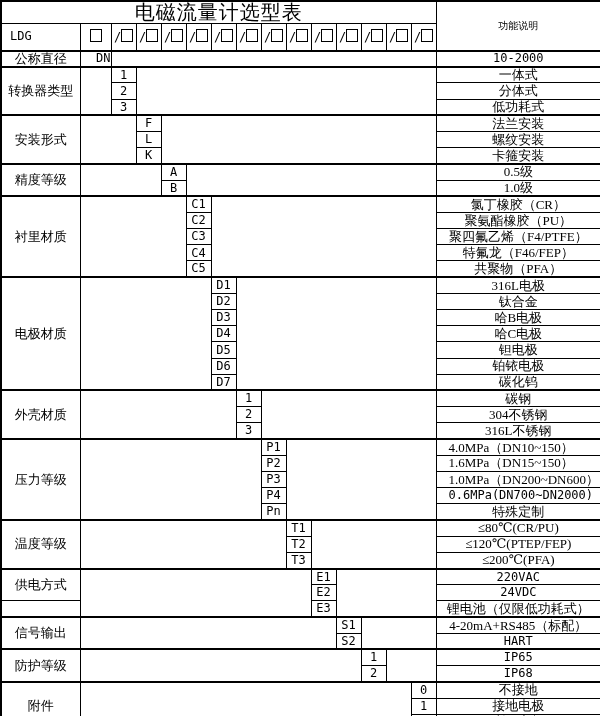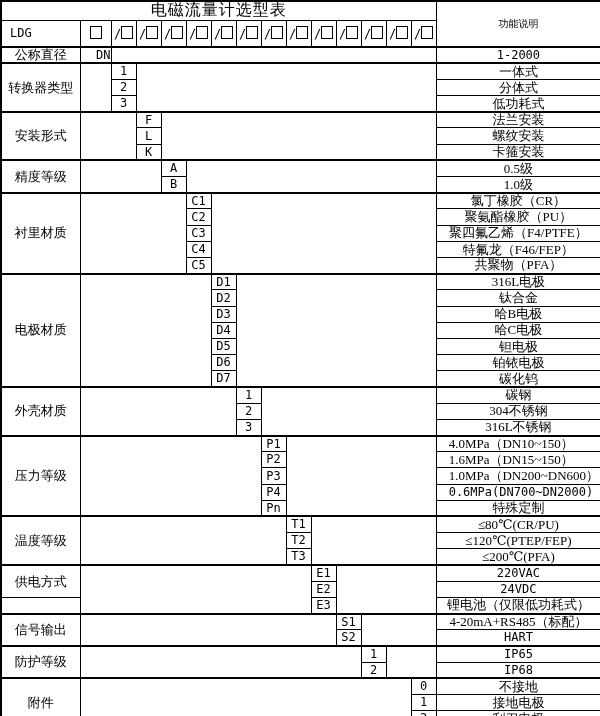--- a/index.html
+++ b/index.html
@@ -19,21 +19,21 @@
     vertical-align:middle;
     font-size:13px;
     line-height:1.05;
     overflow:hidden;
     white-space:nowrap;
   }
   tr{height:16.19px;}
   tr.rowsep td{border-top:2px solid #000;}
   tr.title-row{height:19px;}
   tr.code-row{height:27px;}
-  .title{font-size:16px;letter-spacing:1px;}
+  .title{font-size:20px;letter-spacing:1px;}
   .fhdr{font-size:10px;}
   .mono{font-family:"DejaVu Sans Mono","Liberation Mono",monospace;font-size:12px;}
   .ldg{text-align:left;padding-left:8px;}
   .dncell{text-align:right;padding-left:3px;}
   .left{text-align:left;padding-left:12px;}
   .cbox{
     display:inline-block;width:10px;height:11px;
     border:1px solid #000;vertical-align:-1px;background:#fff;
   }
   .slash{font-family:"DejaVu Sans Mono","Liberation Mono",monospace;font-size:12px;}
@@ -80,21 +80,21 @@
           <td><span class="slash">/</span><span class="cbox"></span></td>
           <td><span class="slash">/</span><span class="cbox"></span></td>
           <td><span class="slash">/</span><span class="cbox"></span></td>
           <td><span class="slash">/</span><span class="cbox"></span></td>
           <td><span class="slash">/</span><span class="cbox"></span></td>
         </tr>
         <tr class="rowsep">
           <td>公称直径</td>
           <td class="mono dncell">DN</td>
           <td colspan="13"></td>
-          <td class="mono">1-2000</td>
+          <td class="mono">10-2000</td>
         </tr>
         <tr class="rowsep">
           <td rowspan="3">转换器类型</td>
           <td colspan="1" rowspan="3"></td>
           <td class="mono">1</td>
           <td colspan="12" rowspan="3"></td>
           <td class="desc">一体式</td>
         </tr>
         <tr>
           <td class="mono">2</td>

